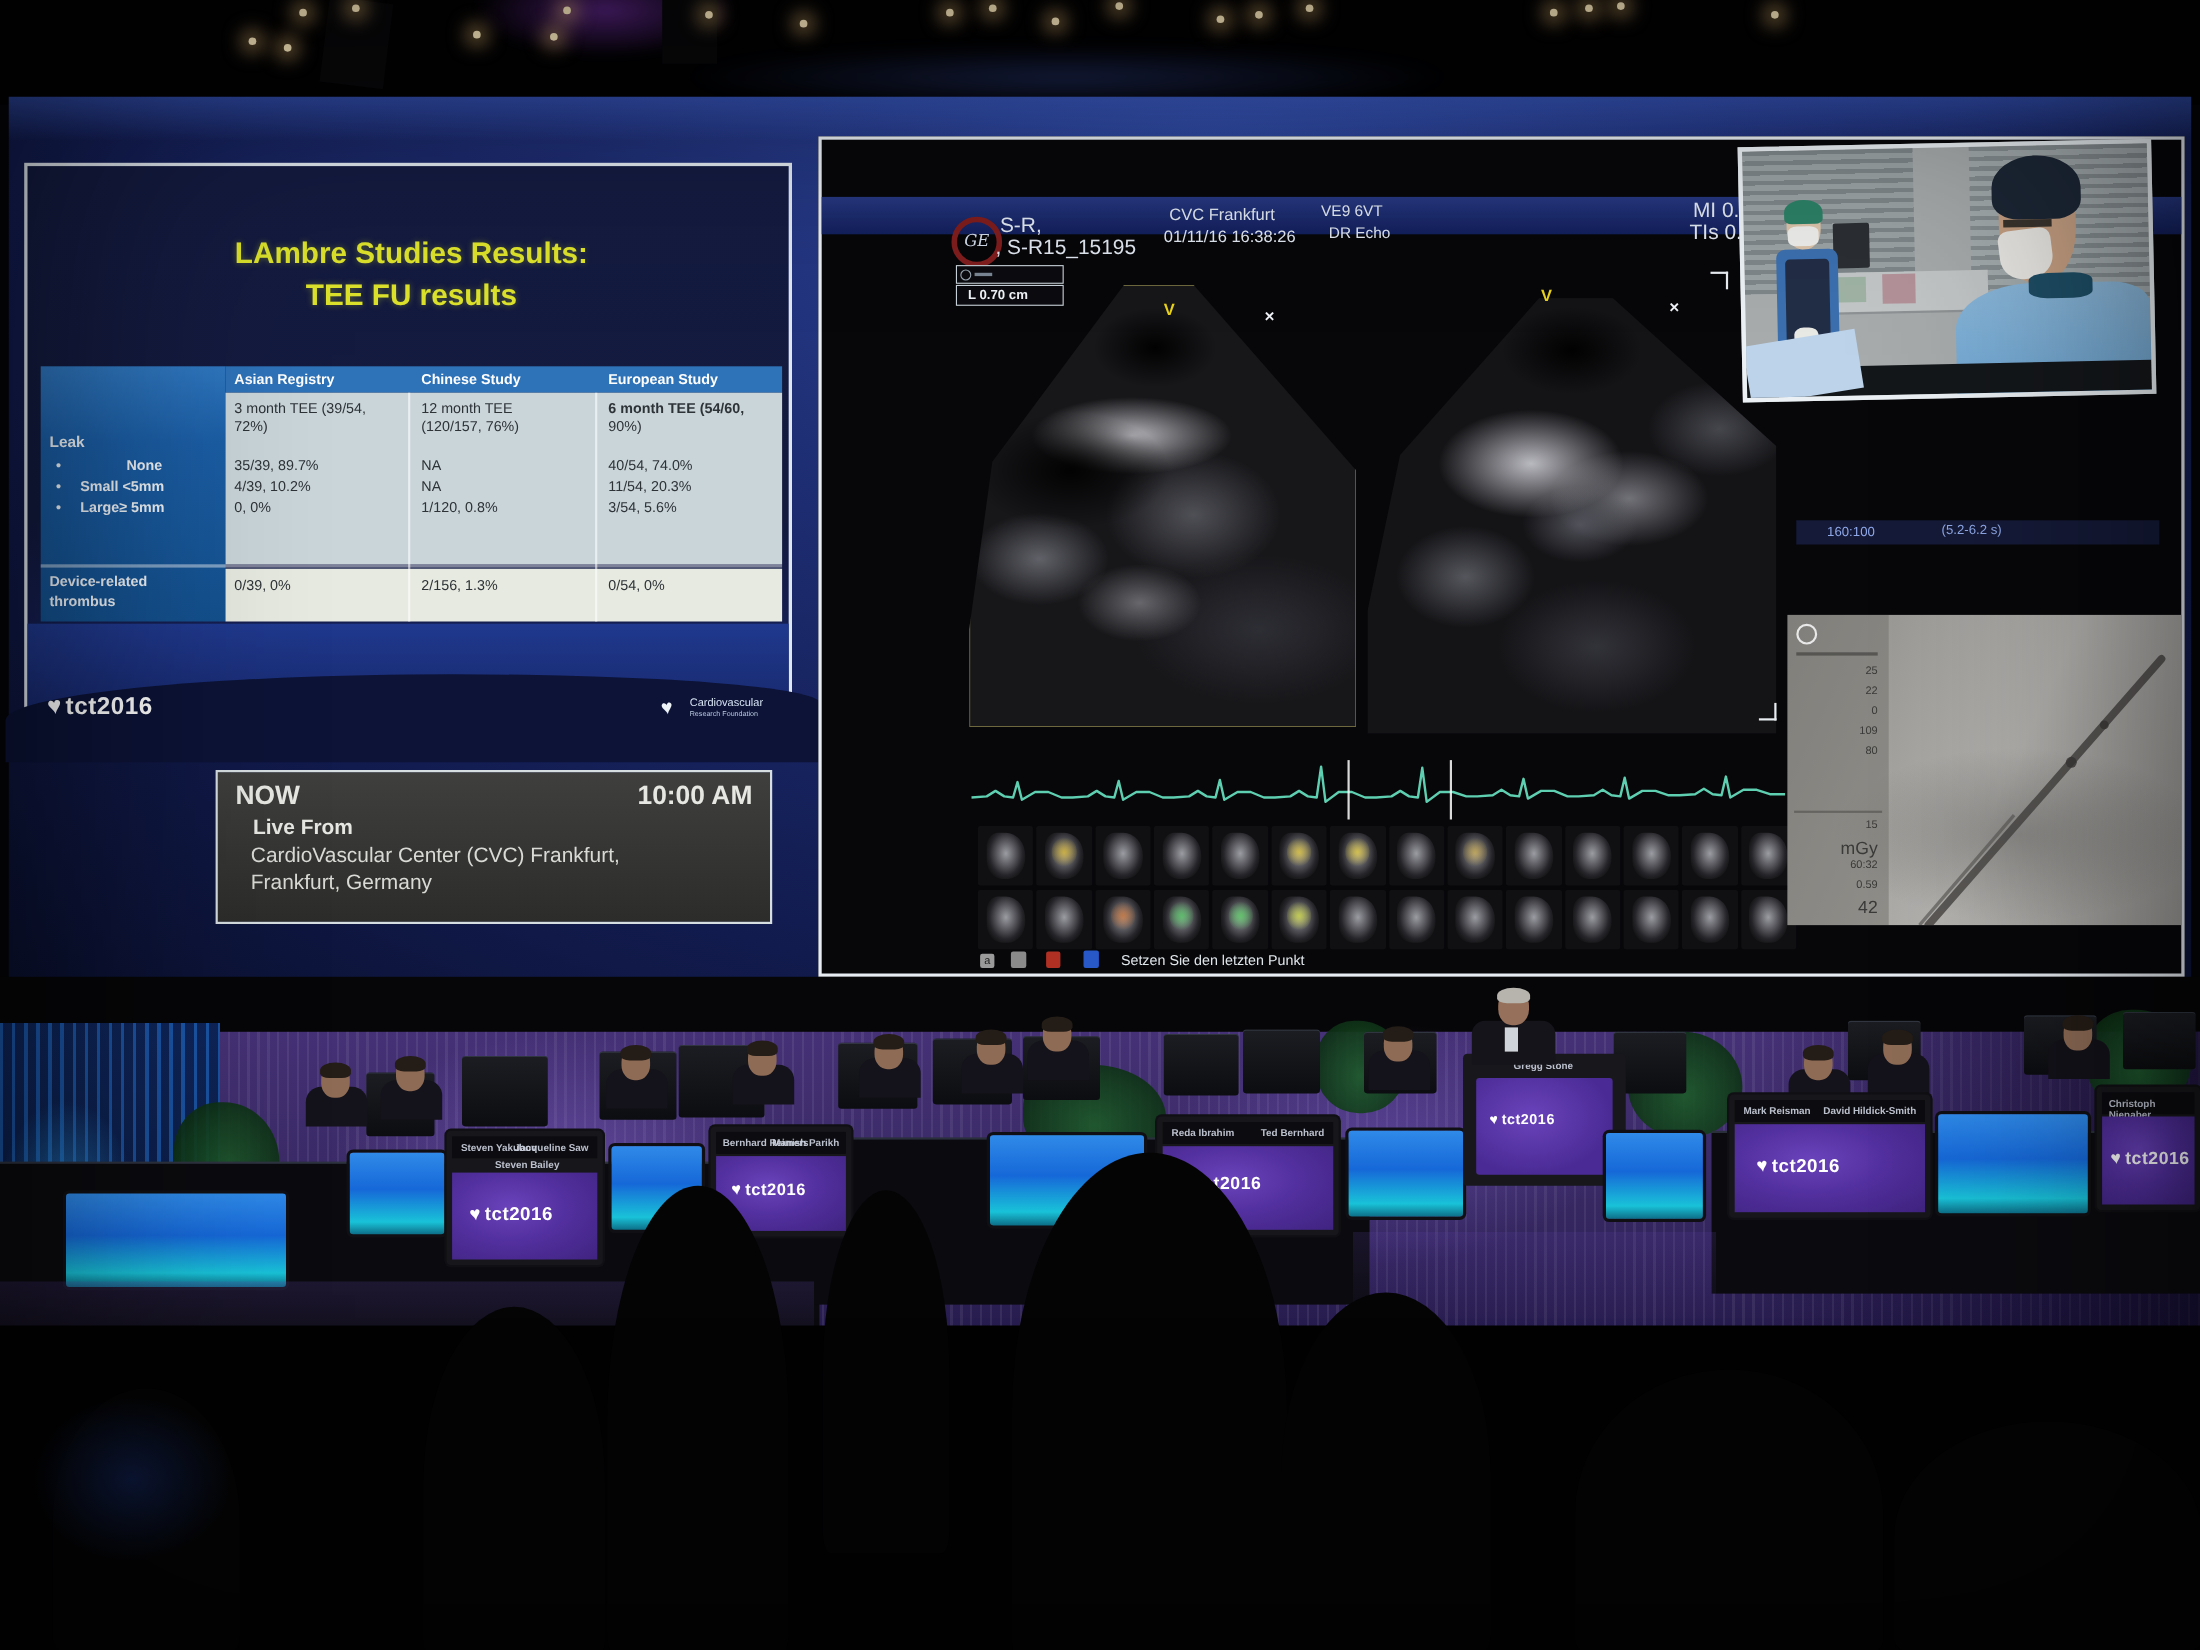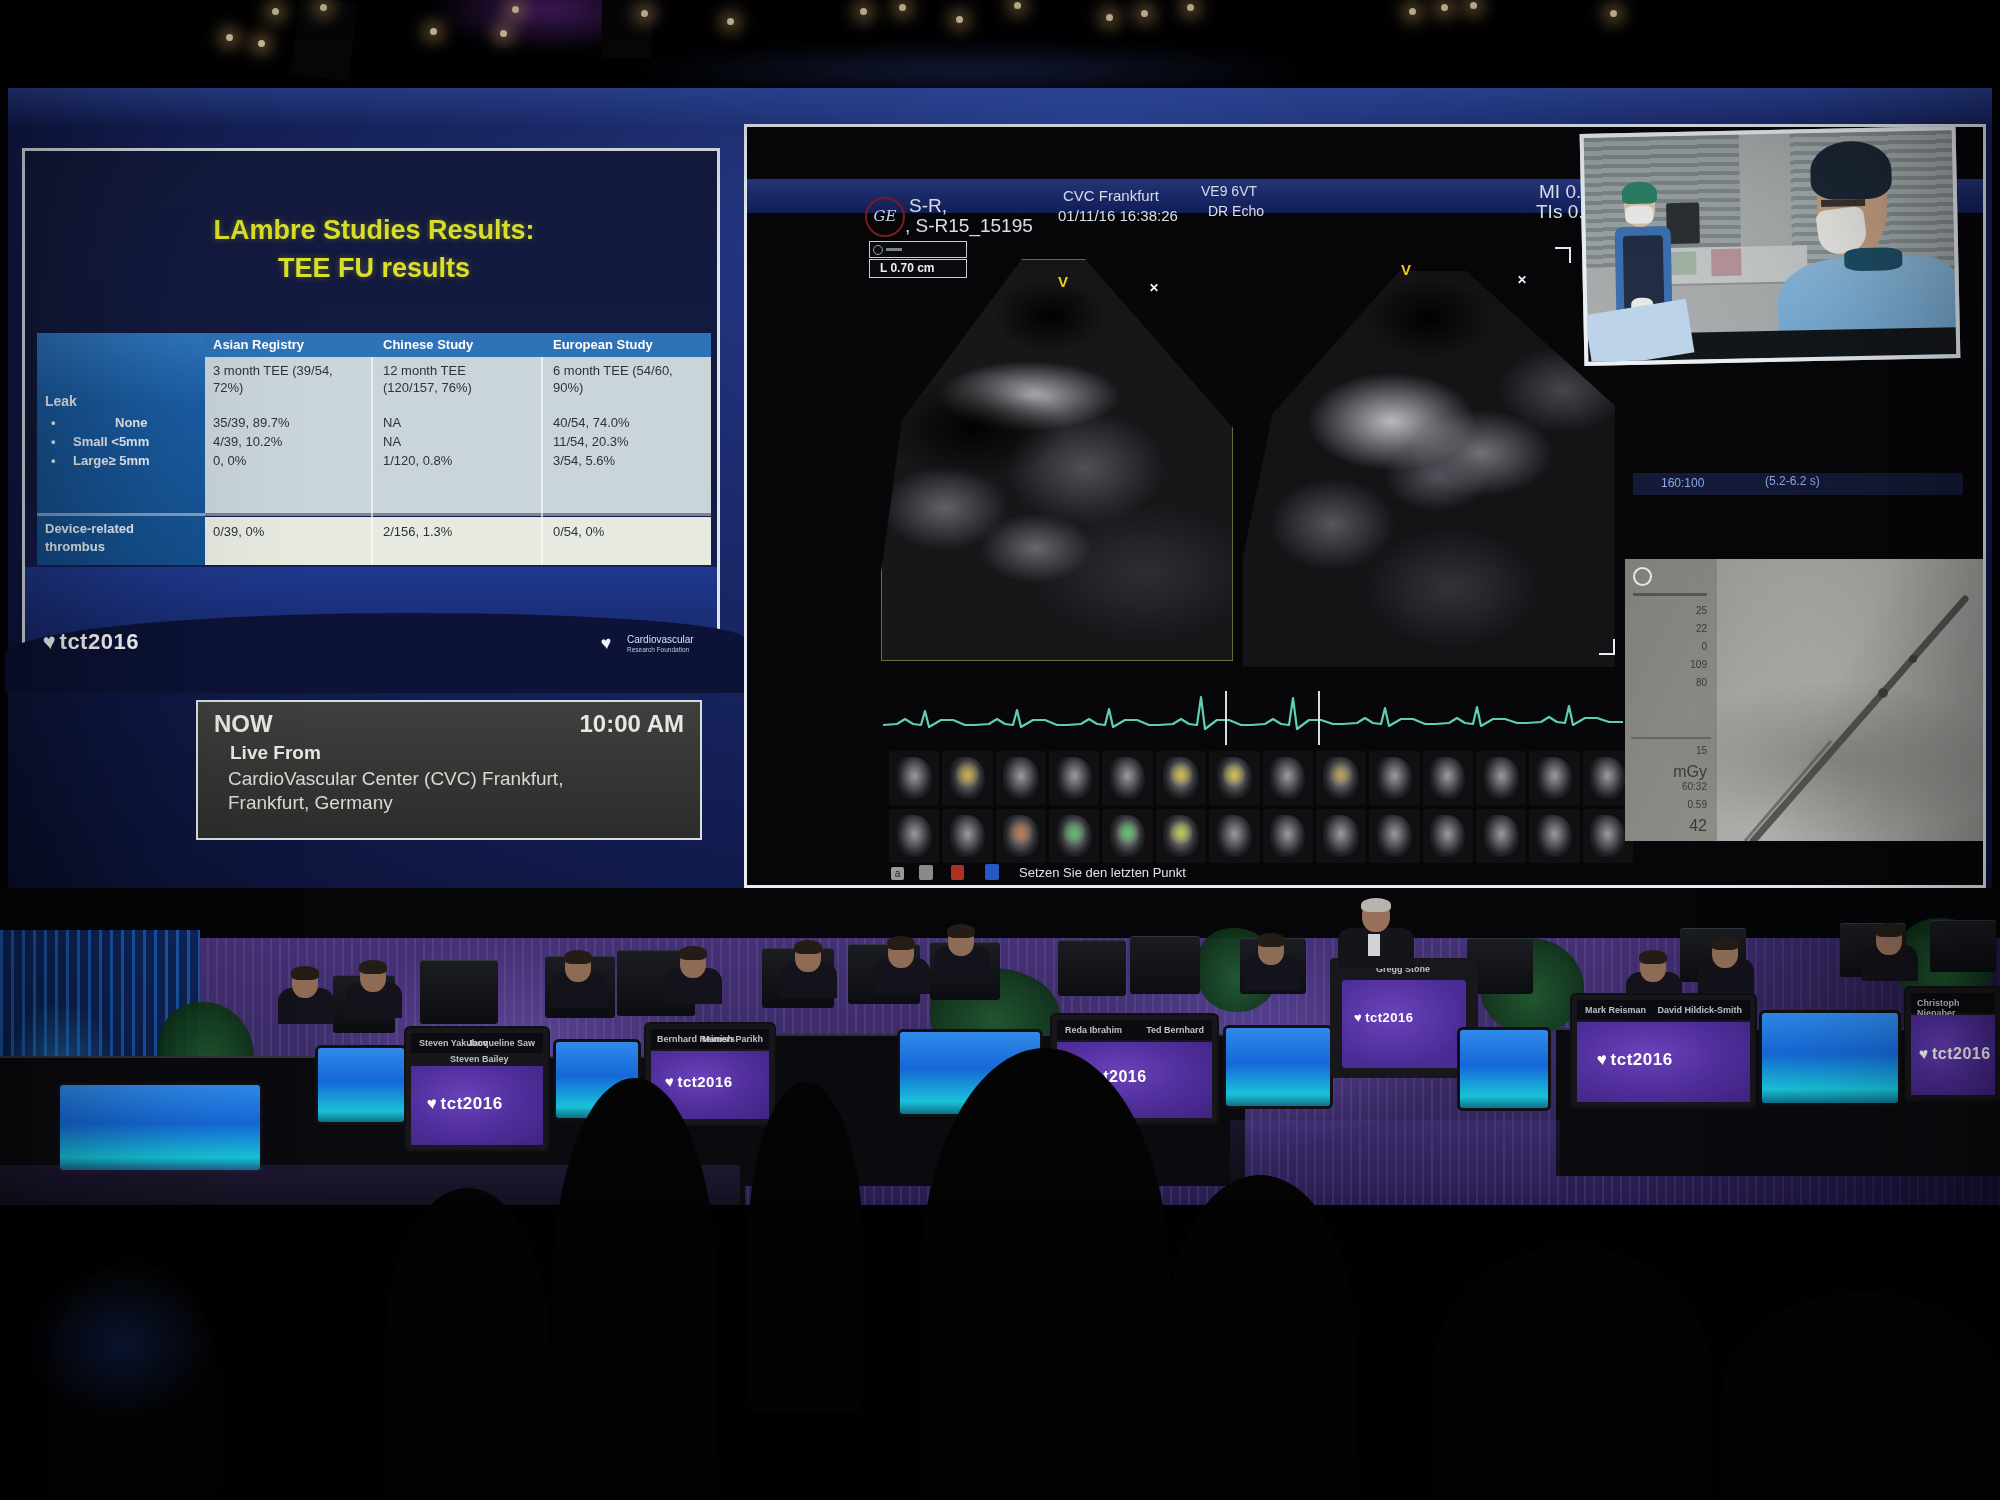--- a/index.html
+++ b/index.html
@@ -95,21 +95,21 @@
     <div class="a" style="left:12px;top:362px;width:674px;height:3px;background:rgba(255,255,255,.45);"></div>
 
     <div class="tx hdrcell" style="left:188px;top:186px;">Asian Registry</div>
     <div class="tx hdrcell" style="left:358px;top:186px;">Chinese Study</div>
     <div class="tx hdrcell" style="left:528px;top:186px;">European Study</div>
 
     <div class="tx celltxt" style="left:188px;top:212px;">3 month TEE (39/54,</div>
     <div class="tx celltxt" style="left:188px;top:229px;">72%)</div>
     <div class="tx celltxt" style="left:358px;top:212px;">12 month TEE</div>
     <div class="tx celltxt" style="left:358px;top:229px;">(120/157, 76%)</div>
-    <div class="tx celltxt" style="left:528px;top:212px;">6 month TEE (54/60,</div>
+    <div class="tx celltxt" style="left:528px;top:212px;font-weight:bold;">6 month TEE (54/60,</div>
     <div class="tx celltxt" style="left:528px;top:229px;">90%)</div>
 
     <div class="tx lblwhite" style="left:20px;top:242px;font-size:14px;">Leak</div>
 
     <div class="tx lblwhite" style="left:26px;top:264px;">•</div>
     <div class="tx lblwhite" style="left:48px;top:264px;margin-left:42px;">None</div>
     <div class="tx celltxt" style="left:188px;top:264px;">35/39, 89.7%</div>
     <div class="tx celltxt" style="left:358px;top:264px;">NA</div>
     <div class="tx celltxt" style="left:528px;top:264px;">40/54, 74.0%</div>
 
@@ -146,21 +146,21 @@
   <div id="nowbox" class="a">
     <div class="tx nowt" style="left:16px;top:8px;font-size:24px;">NOW</div>
     <div class="tx nowt" style="right:16px;top:8px;font-size:24px;">10:00 AM</div>
     <div class="tx nowt" style="left:32px;top:40px;font-size:19px;">Live From</div>
     <div class="tx" style="left:30px;top:66px;font-size:19px;color:#d9d9d6;">CardioVascular Center (CVC) Frankfurt,</div>
     <div class="tx" style="left:30px;top:90px;font-size:19px;color:#d9d9d6;">Frankfurt, Germany</div>
   </div>
 
   <div id="echo" class="a">
     <div class="a" style="left:0;top:52px;width:1236px;height:34px;background:linear-gradient(180deg,#26377f,#121f5a);"></div>
-    <div class="a" style="left:118px;top:70px;width:36px;height:36px;border:2px solid #7f1d1d;border-radius:50%;color:#cfd8e8;font-family:'DejaVu Serif',serif;font-style:italic;font-size:15px;line-height:34px;text-align:center;">
+    <div class="a" style="left:118px;top:70px;width:36px;height:36px;border:5px solid #7f1d1d;border-radius:50%;color:#cfd8e8;font-family:'DejaVu Serif',serif;font-style:italic;font-size:15px;line-height:34px;text-align:center;">
       <span>GE</span>
     </div>
     <div class="tx etx" style="left:162px;top:68px;">S-R,</div>
     <div class="tx etx" style="left:158px;top:88px;">, S-R15_15195</div>
     <div class="tx etx" style="left:316px;top:60px;font-size:15px;">CVC Frankfurt</div>
     <div class="tx etx" style="left:311px;top:80px;font-size:15px;">01/11/16 16:38:26</div>
     <div class="tx etx" style="left:454px;top:56px;font-size:14px;">VE9 6VT</div>
     <div class="tx etx" style="left:461px;top:76px;font-size:14px;">DR Echo</div>
     <div class="tx etx" style="left:792px;top:54px;">MI 0.</div>
     <div class="tx etx" style="left:789px;top:74px;">TIs 0.</div>

